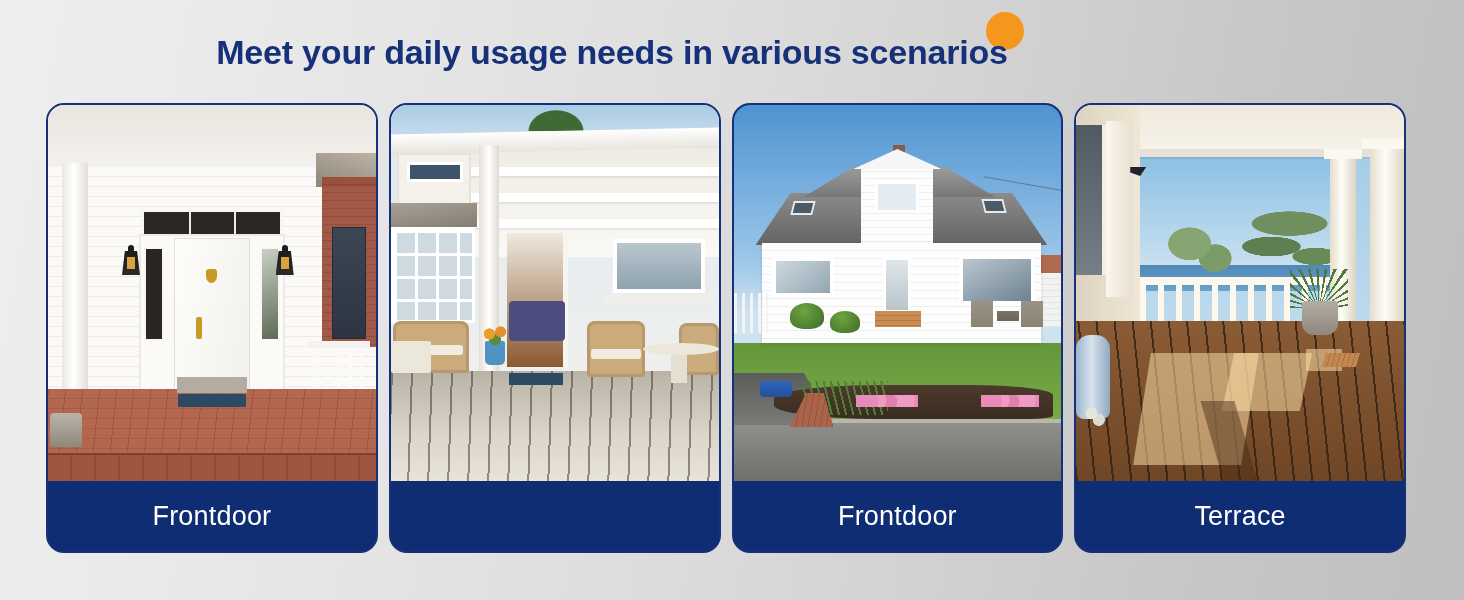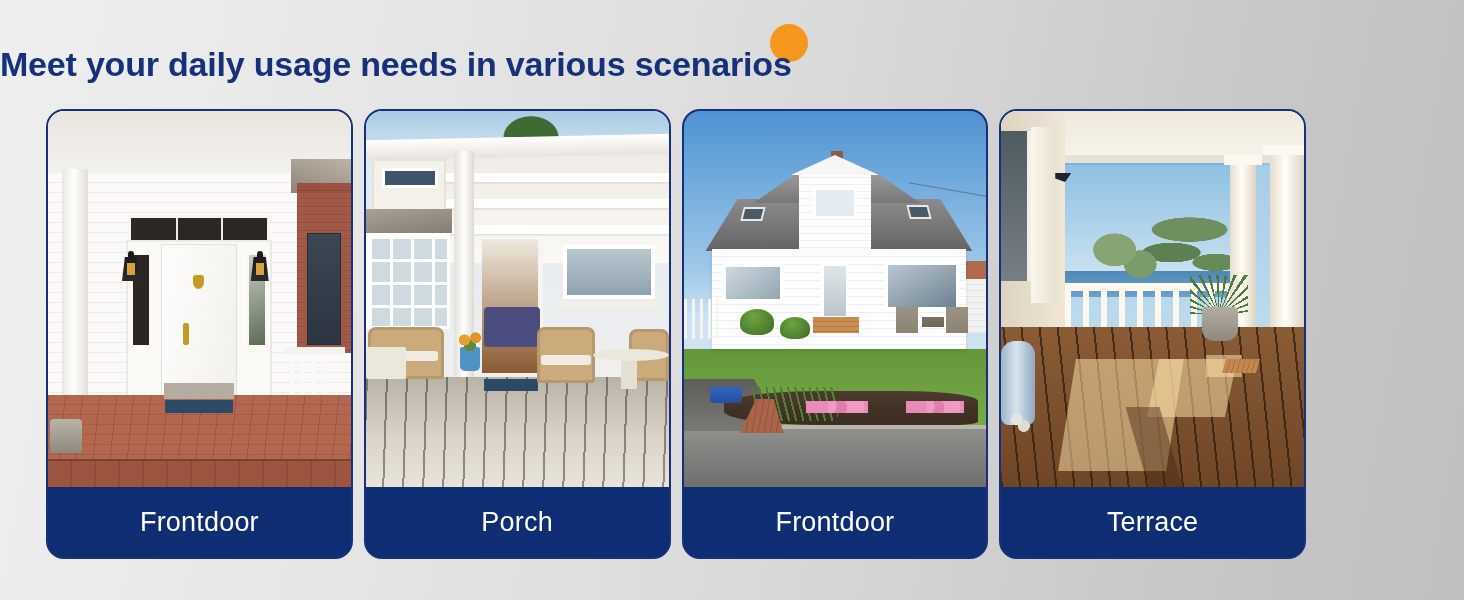--- a/index.html
+++ b/index.html
@@ -18,26 +18,27 @@
         #dedede 45%,
         #d4d4d4 62%,
         #c8c8c8 80%,
         #bfbfbf 100%);
     position: relative;
   }
 
   
   .title-wrap {
     position: absolute;
-    top: 16px;
+    top: 4px;
     left: 0;
     width: 1224px;
     height: 95px;
     display: flex;
     align-items: center;
+    justify-content: center;
   }
   .title-inner {
     position: relative;
     display: inline-block;
     line-height: 1;
   }
   .dot-accent {
     position: absolute;
     width: 38px;
     height: 38px;
@@ -54,23 +55,23 @@
     font-weight: bold;
     color: #16307a;
     letter-spacing: -0.2px;
     white-space: nowrap;
     margin: 0;
   }
 
   
   .cards-row {
     position: absolute;
-    top: 109px;
+    top: 103px;
     left: 46px;
-    width: 1260px;
+    width: 1360px;
     height: 450px;
     display: flex;
     gap: 11px;
   }
   .card {
     flex: 1 1 0;
     height: 450px;
     border: 2px solid #16307a;
     border-radius: 18px;
     background: #0f2d72;
@@ -669,23 +670,20 @@
       <div class="wicker wk-ch1"></div>
       <div class="cush cu2"></div>
       <div class="wicker wk-ch2"></div>
       <div class="tbl-round">
           <i></i>
           <b></b>
         </div>
       <div class="flowerpot"></div>
       <div class="flowers"></div>
     </div>
-    <div class="card-label">
-      <span>Porch</span>
-    </div>
   </div>
 
   <div class="card">
     <div class="card-photo ph3">
       <div class="wire"></div>
       <div class="lawn"></div>
       <div class="curb"></div>
       <div class="road"></div>
       <div class="drive"></div>
       <div class="nbr-roof"></div>

